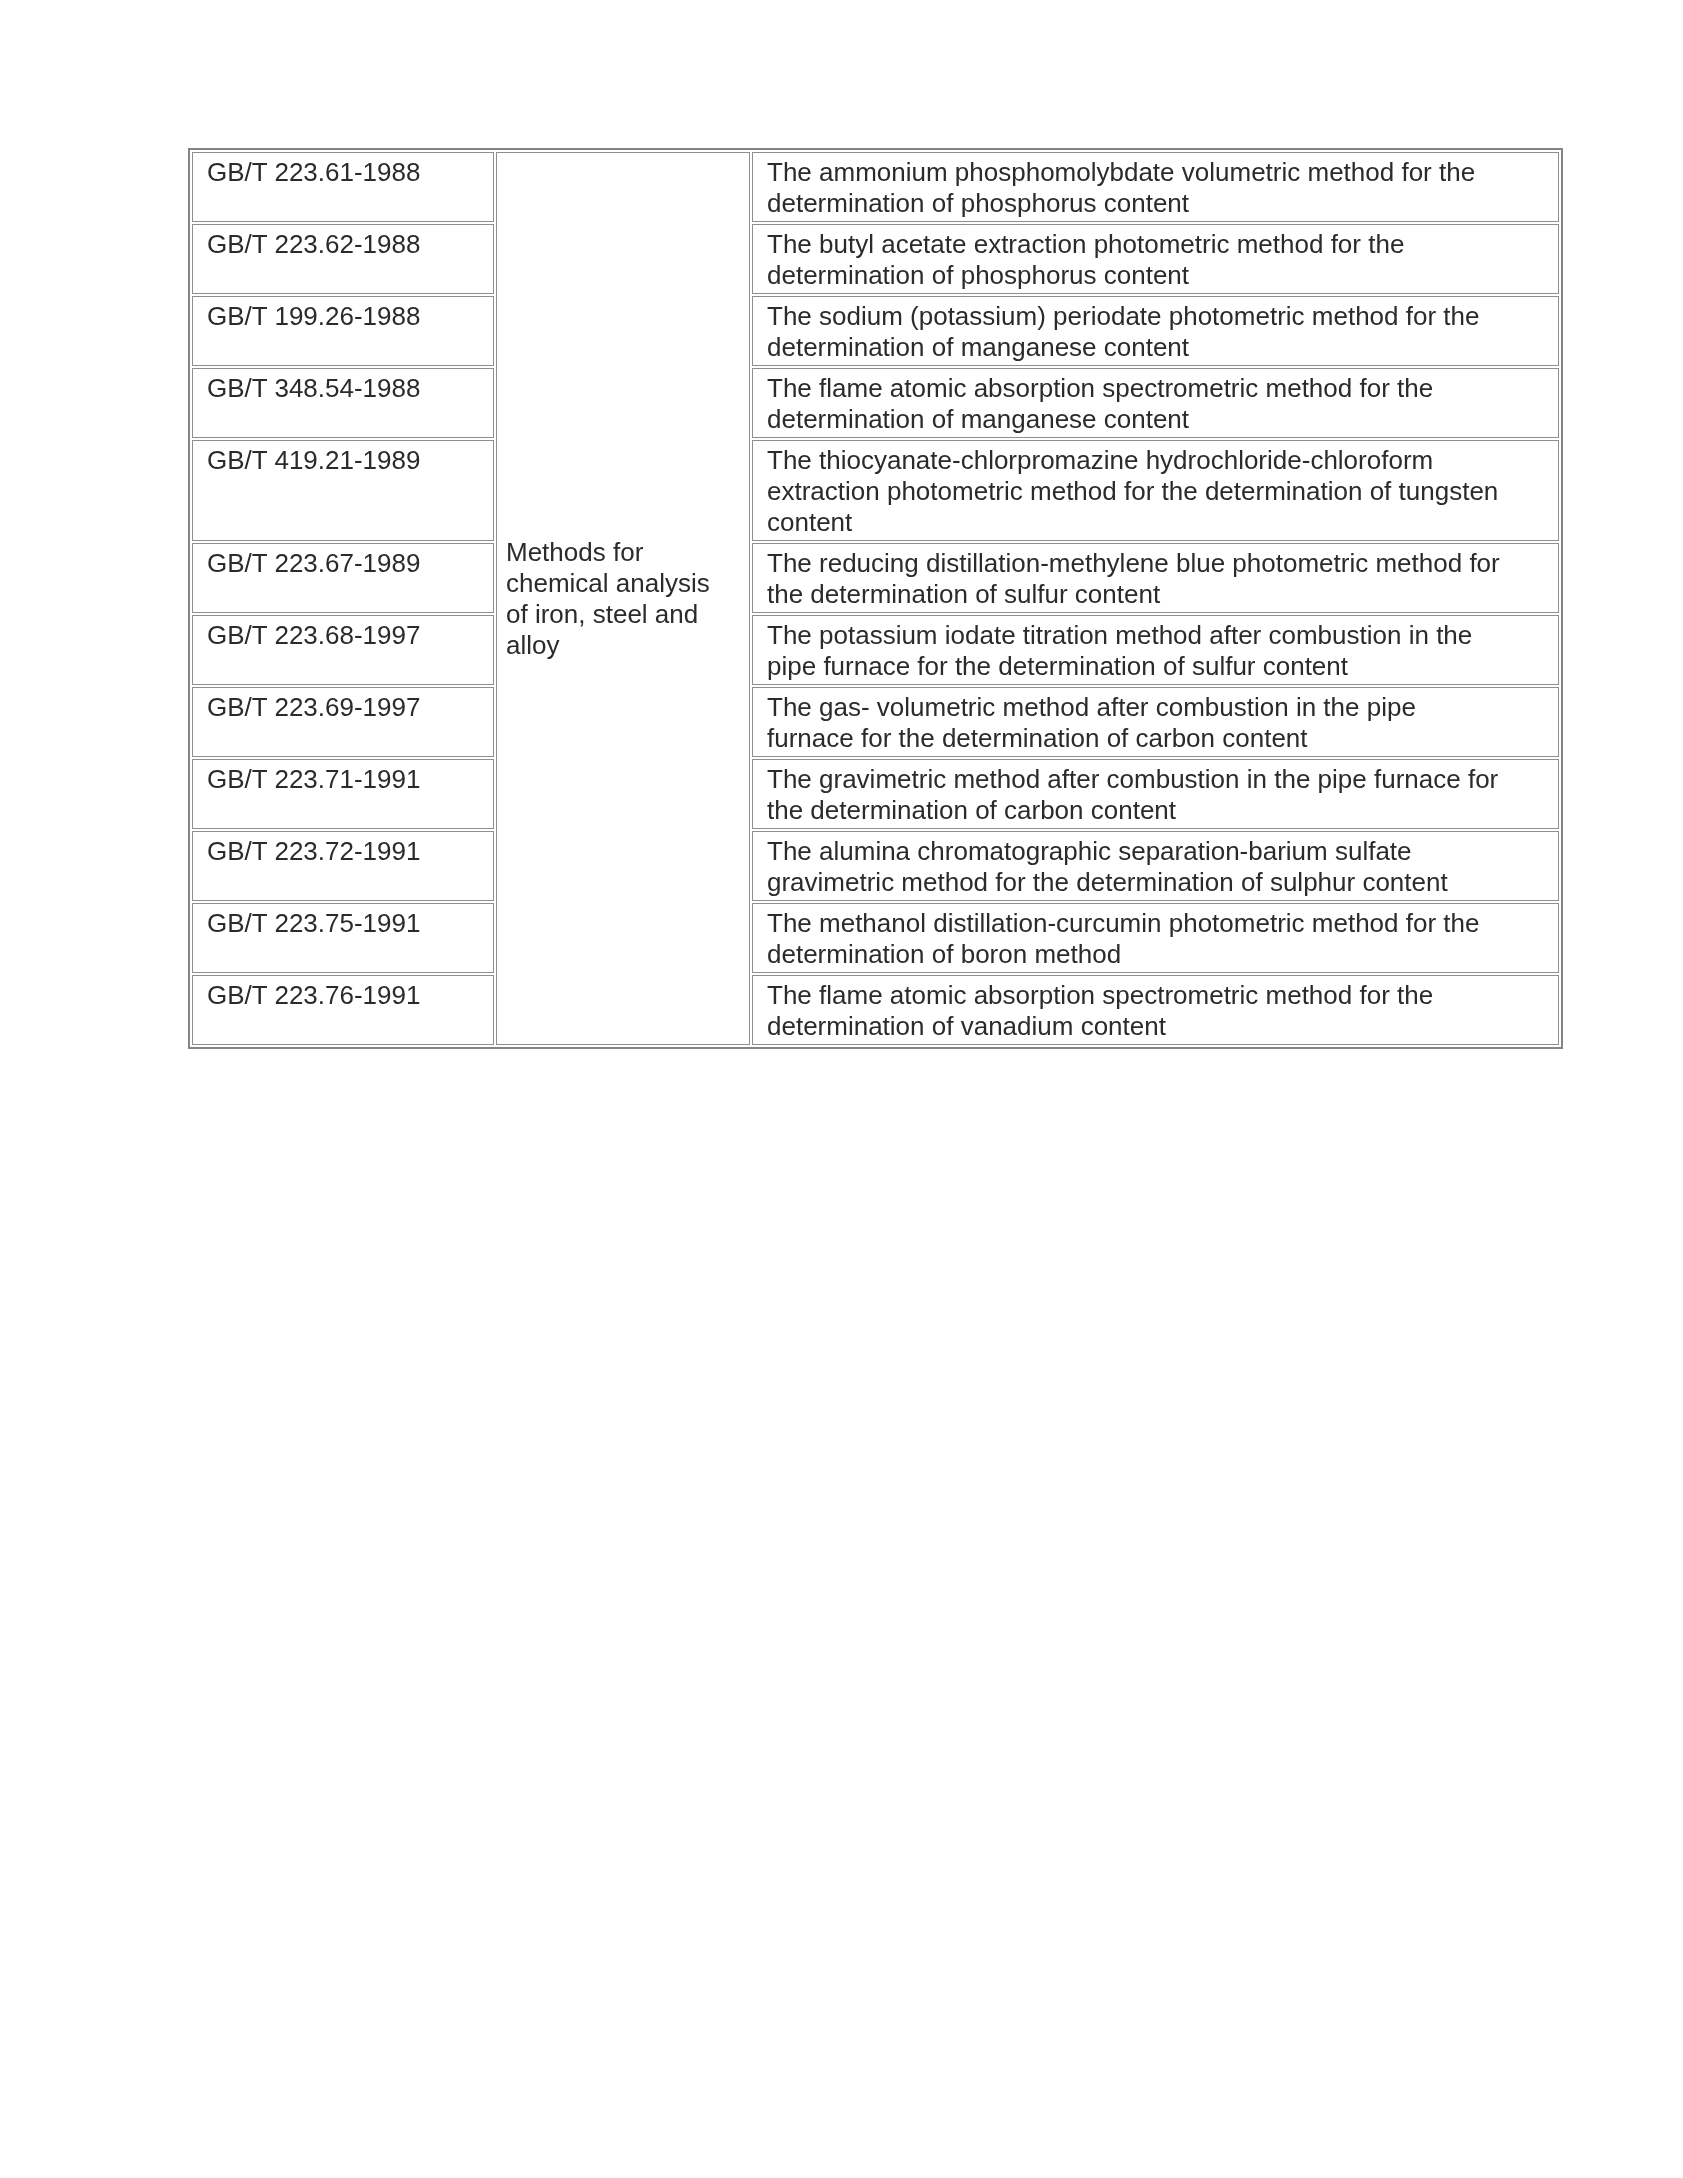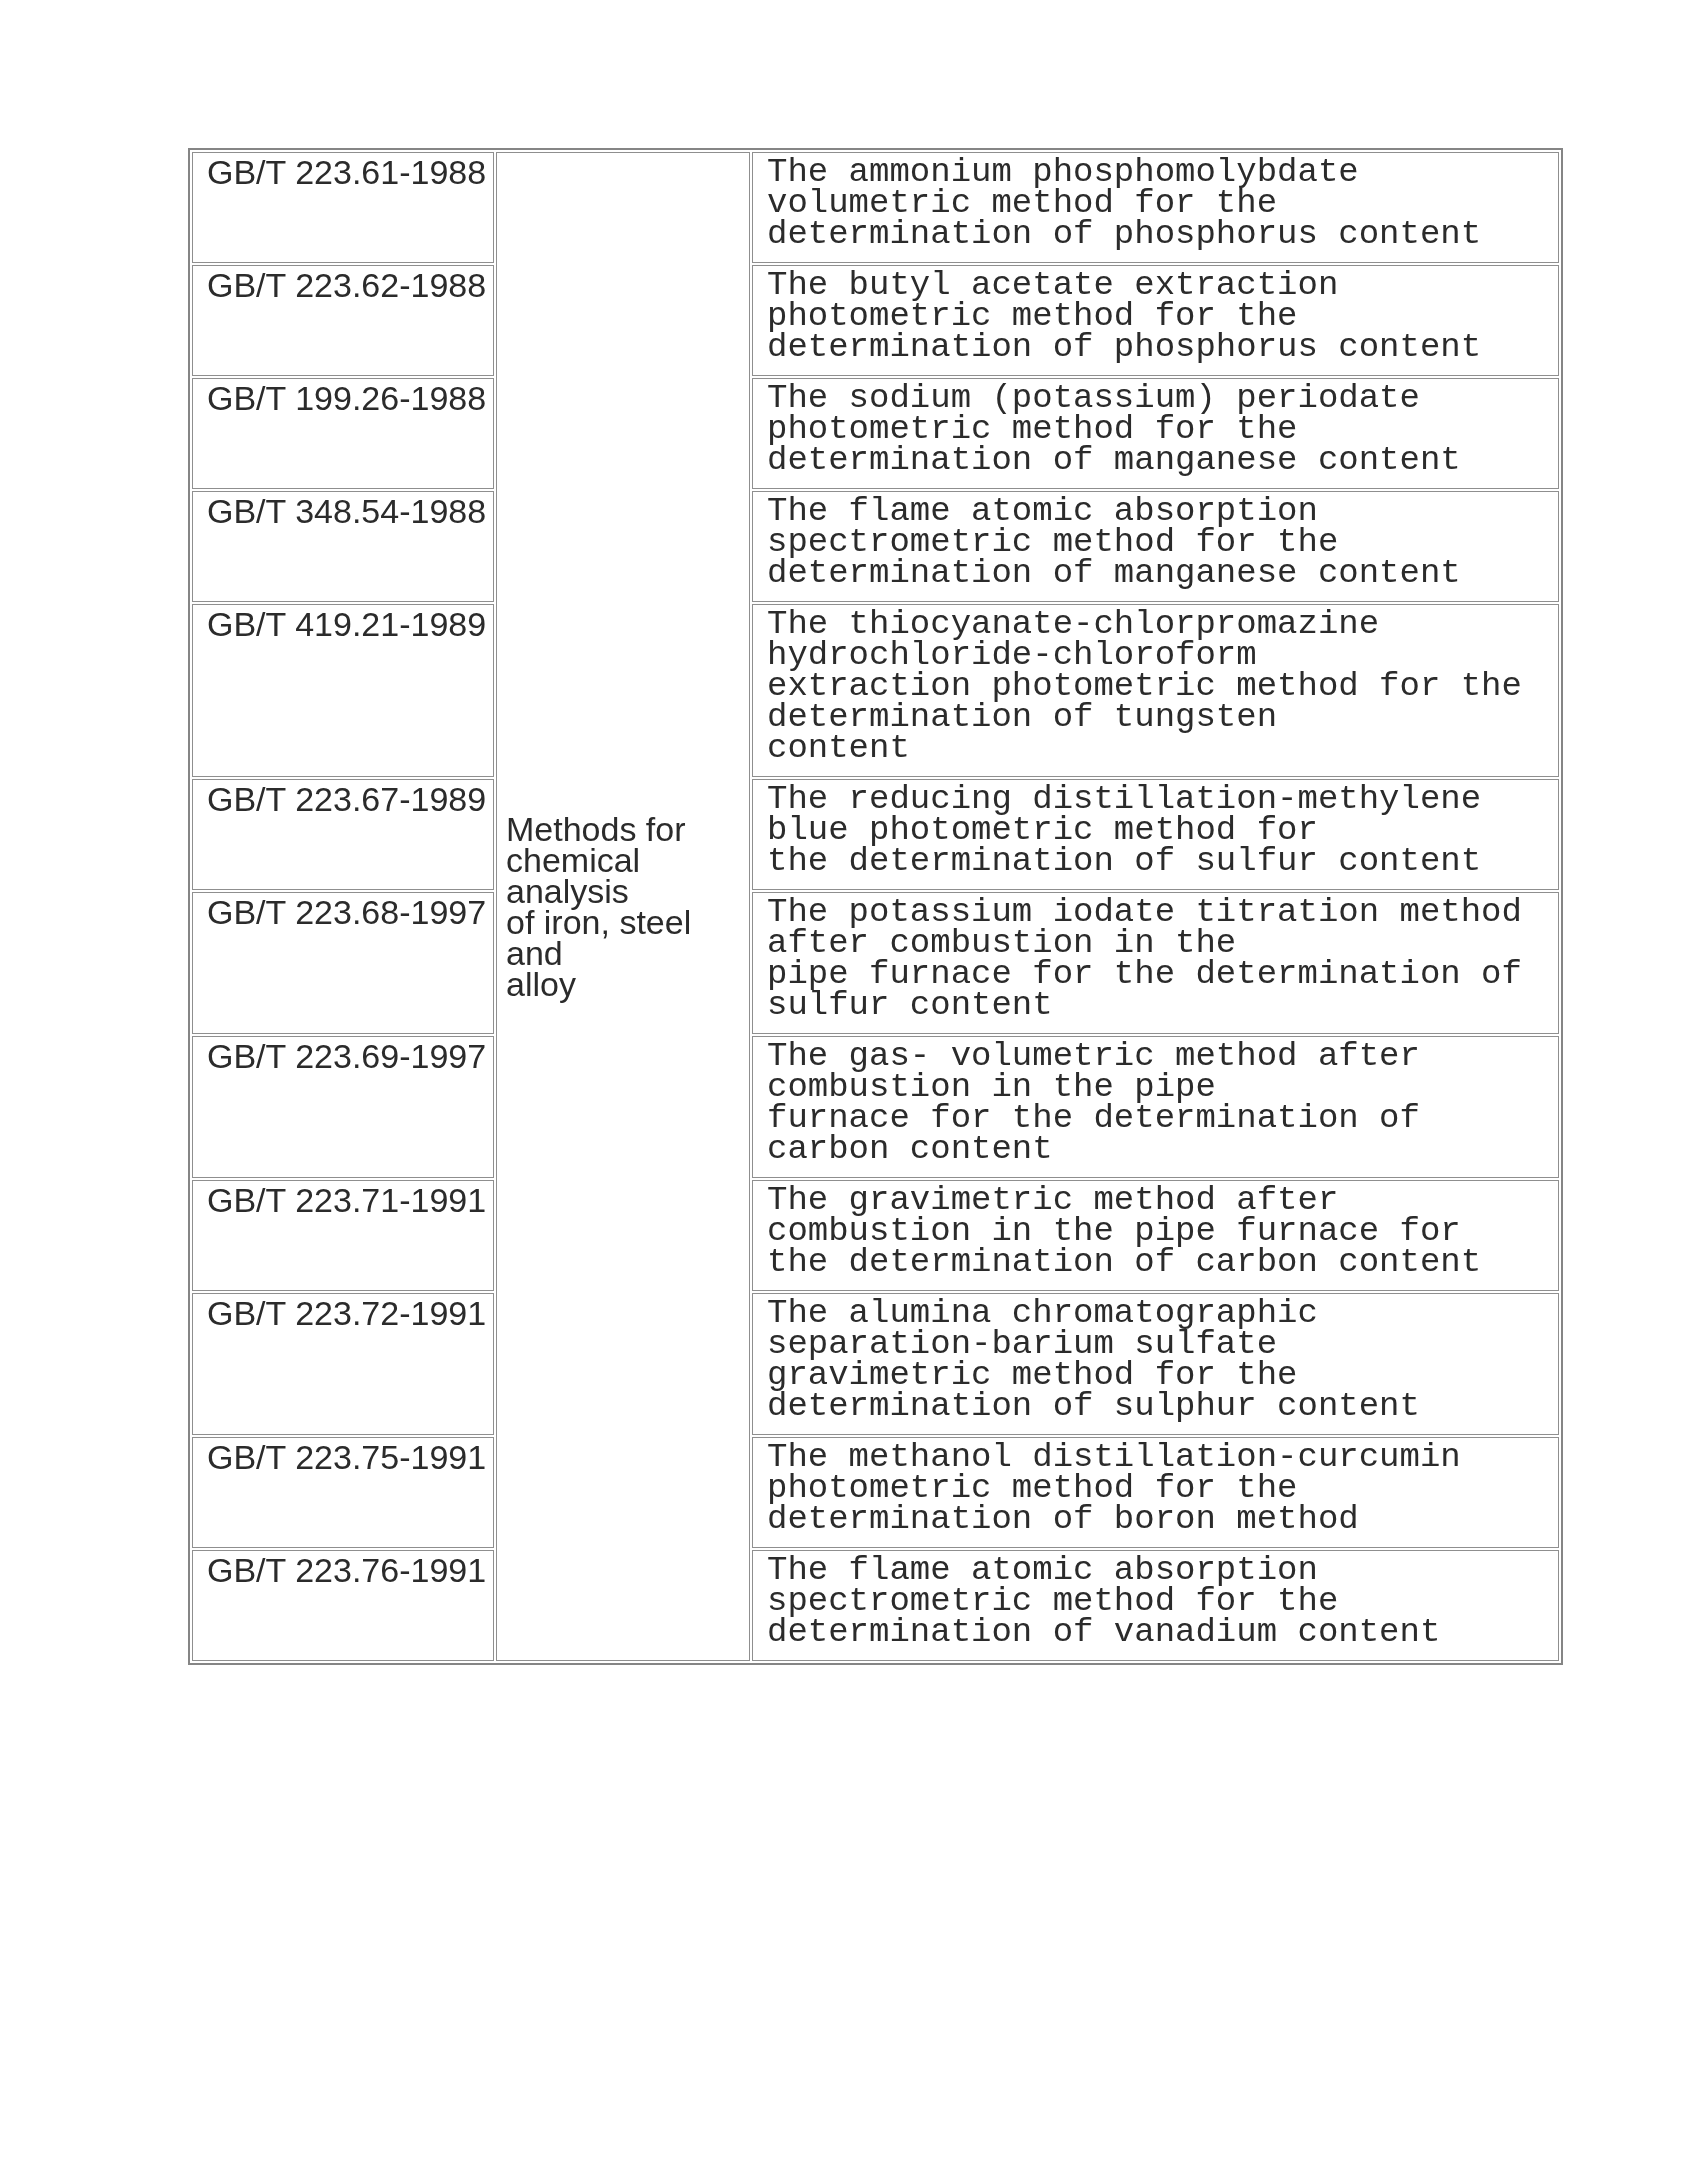--- a/index.html
+++ b/index.html
@@ -26,21 +26,21 @@
     top: 148px;
     border-collapse: separate;
     border-spacing: 2px;
     border: 2px solid #858585;
     table-layout: fixed;
     width: 1371px;
     background: #ffffff;
   }
   table.standards td {
     border: 1px solid #8f8f8f;
-    font-size: 34px;
+    font-size: 26px;
     line-height: 31px;
     color: #2b2b2b;
     background: #ffffff;
     box-sizing: border-box;
     overflow: hidden;
   }
   td.std-cell {
     width: 302px;
     vertical-align: top;
     padding: 4px 6px 6px 14px;
@@ -48,23 +48,22 @@
   }
   td.cat-cell {
     width: 254px;
     vertical-align: middle;
     padding: 4px 9px;
     white-space: pre-line;
   }
   td.desc-cell {
     width: 807px;
     vertical-align: top;
-    padding: 4px 8px 12px 14px;
+    padding: 4px 8px 2px 14px;
     white-space: pre-line;
-    font-family: Liberation Mono, monospace;
   }
 </style>
 </head>
 <body>
 
 <div class="page">
   <table class="standards">
     <tbody id="standards-tbody">
         <tr>
           <td class="std-cell">GB/T 223.61-1988</td>

